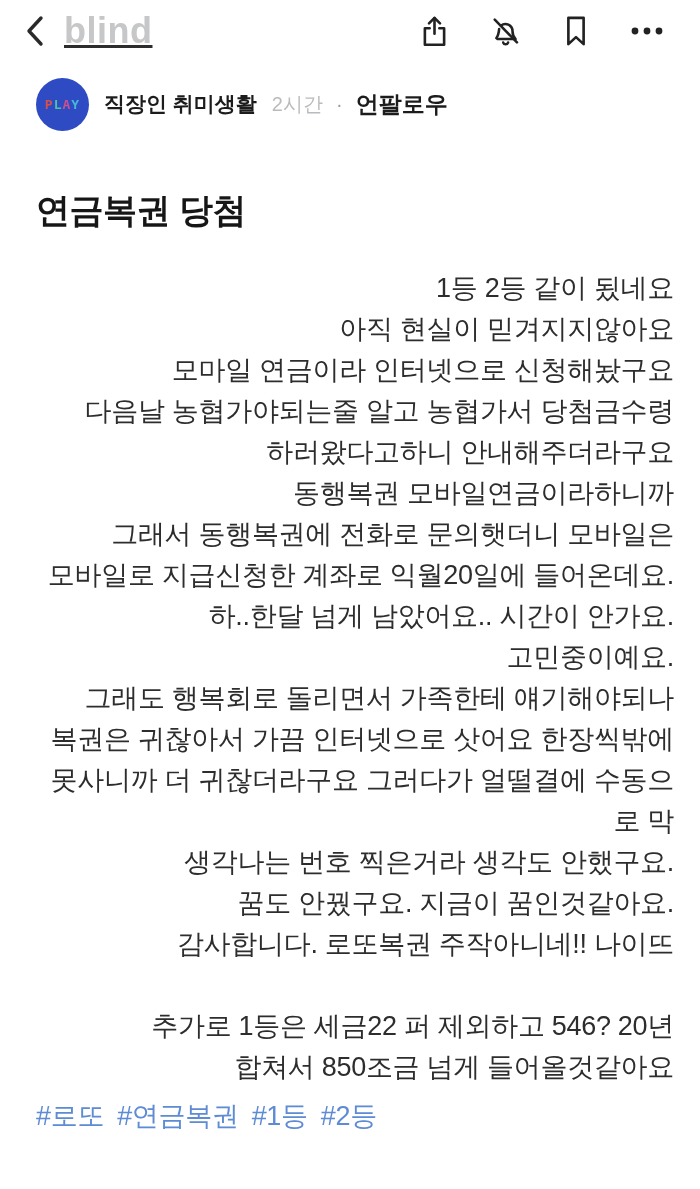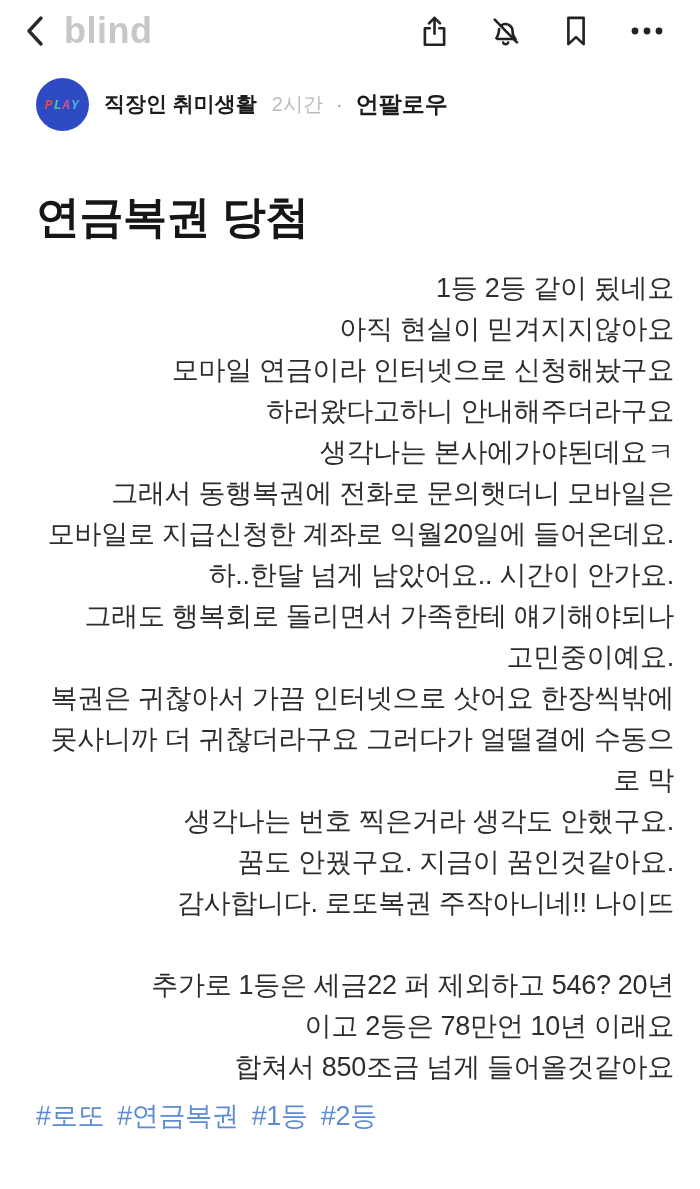--- a/index.html
+++ b/index.html
@@ -17,20 +17,21 @@
 
   
   .topbar {
     position: absolute;
     top: 0; left: 0; right: 0;
     height: 62px;
     display: flex;
     align-items: center;
     padding: 0 36px 0 18px;
     background: #ffffff;
+    text-decoration: underline;
   }
   .back-btn {
     width: 34px; height: 38px;
     display: flex; align-items: center; justify-content: center;
     cursor: pointer;
     flex: 0 0 auto;
   }
   .back-btn svg { display: block; }
   .logo {
     margin-left: 12px;
@@ -71,21 +72,20 @@
     justify-content: center;
     flex: 0 0 auto;
     cursor: pointer;
     overflow: hidden;
   }
   .avatar-text {
     font-size: 13px;
     font-weight: 800;
     letter-spacing: 1px;
     font-family: "DejaVu Sans Mono", monospace;
-    font-style: italic;
   }
   .meta {
     margin-left: 15px;
     display: flex;
     align-items: center;
     white-space: nowrap;
   }
   .author-name {
     font-size: 21px;
     font-weight: 700;
@@ -106,21 +106,21 @@
     font-size: 23px;
     font-weight: 700;
     color: #1c1c1c;
     cursor: pointer;
   }
 
   
   .post-title {
     position: absolute;
     top: 188px; left: 36px; right: 30px;
-    font-size: 44px;
+    font-size: 34px;
     font-weight: 700;
     letter-spacing: -0.5px;
     color: #161616;
   }
   .post-body {
     position: absolute;
     top: 268px; left: 36px; right: 26px;
     font-size: 27px;
     line-height: 41px;
     color: var(--text, #2d2d2d);
@@ -212,51 +212,51 @@
 
   <div class="post-body">
     <div>
 
         <div class="body-line">1등 2등 같이 됬네요</div>
 
         <div class="body-line">아직 현실이 믿겨지지않아요</div>
 
         <div class="body-line">모마일 연금이라 인터넷으로 신청해놨구요</div>
 
+        <div class="body-line">다음날 농협가야되는줄 알고 농협가서 당첨금수령</div>
 
         <div class="body-line">하러왔다고하니 안내해주더라구요</div>
 
 
-        <div class="body-line">생각나는 본사에가야된데요ㅋ</div>
+        <div class="body-line">동행복권 모바일연금이라하니까</div>
 
         <div class="body-line">그래서 동행복권에 전화로 문의햇더니 모바일은</div>
 
         <div class="body-line">모바일로 지급신청한 계좌로 익월20일에 들어온데요.</div>
 
         <div class="body-line">하..한달 넘게 남았어요.. 시간이 안가요.</div>
 
+        <div class="body-line">고민중이예요.</div>
+
         <div class="body-line">그래도 행복회로 돌리면서 가족한테 얘기해야되나</div>
 
-        <div class="body-line">고민중이예요.</div>
-
         <div class="body-line">복권은 귀찮아서 가끔 인터넷으로 삿어요 한장씩밖에</div>
 
         <div class="body-line">못사니까 더 귀찮더라구요 그러다가 얼떨결에 수동으로 막</div>
 
         <div class="body-line">생각나는 번호 찍은거라 생각도 안했구요.</div>
 
         <div class="body-line">꿈도 안꿨구요. 지금이 꿈인것같아요.</div>
 
         <div class="body-line">감사합니다. 로또복권 주작아니네!! 나이뜨</div>
 
         <div class="body-line">&nbsp;</div>
 
         <div class="body-line">추가로 1등은 세금22 퍼 제외하고 546? 20년</div>
 
-        <div class="body-line">이고 2등은 78만언 10년 이래요</div>
 
         <div class="body-line">합쳐서 850조금 넘게 들어올것같아요</div>
       </div>
     <div class="hashtags">
 
         <span class="hashtag">#로또</span>
 
         <span class="hashtag">#연금복권</span>
 
         <span class="hashtag">#1등</span>

